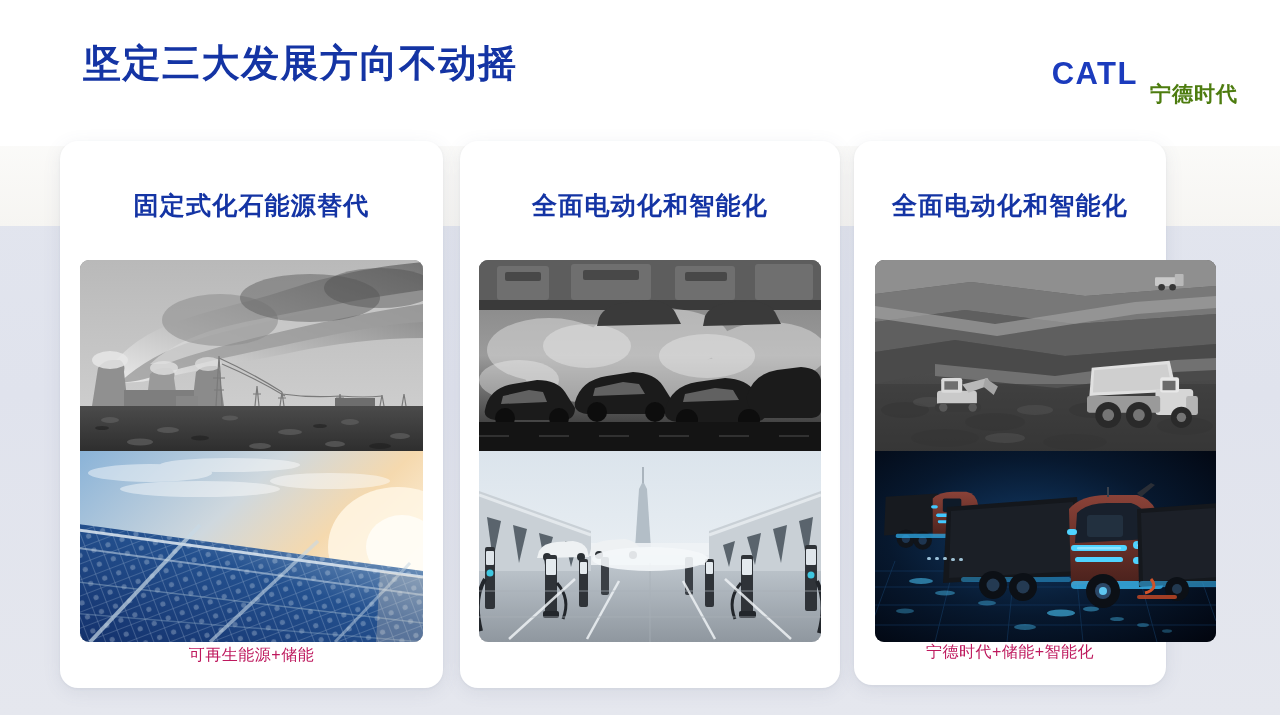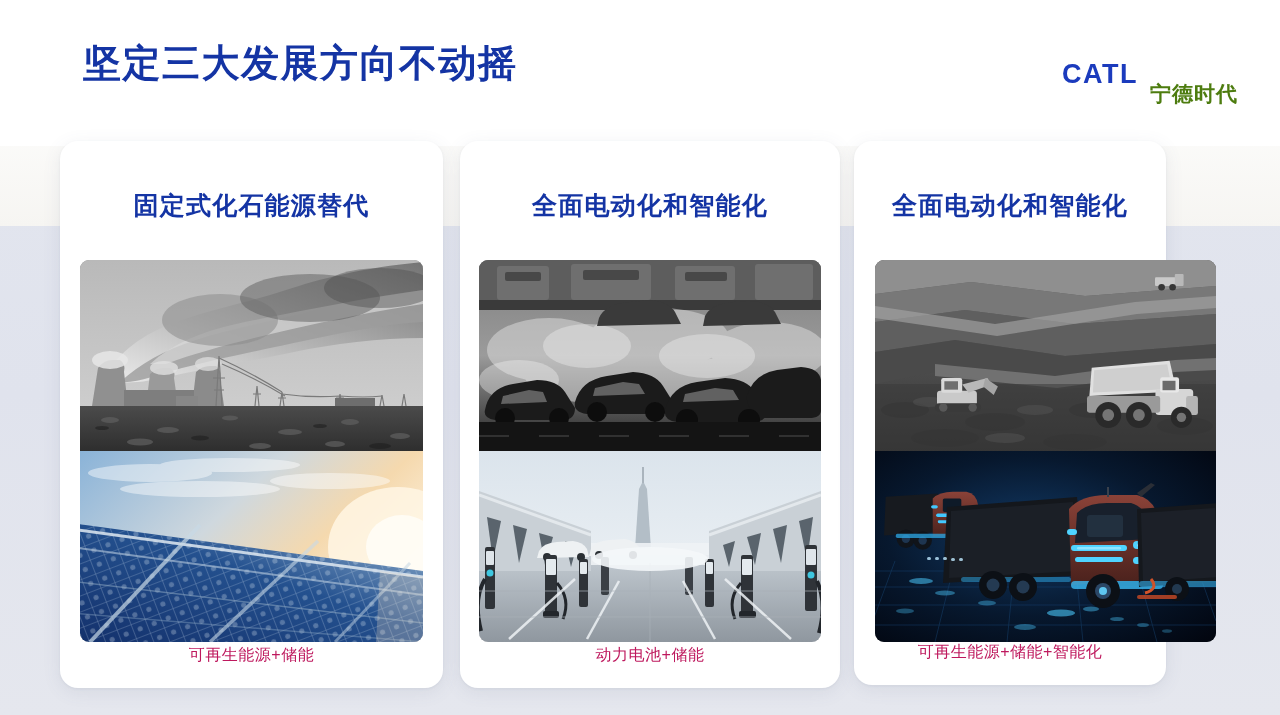--- a/index.html
+++ b/index.html
@@ -34,21 +34,21 @@
     position: absolute; left: 83px; top: 38px;
     font-size: 38px; font-weight: 700; letter-spacing: 1.5px;
     color: #1434a4;
     font-family: "Liberation Sans", "DejaVu Sans", sans-serif;
   }
   .logo {
     position: absolute; right: 42px; top: 40px;
     display: flex; align-items: center; gap: 12px;
   }
   .logo-mark {
-    font-size: 27px; font-weight: 800; letter-spacing: 1.5px;
+    font-size: 31px; font-weight: 800; letter-spacing: 1.5px;
     color: #1b3bbd;
     font-family: "Liberation Sans", "DejaVu Sans", sans-serif;
   }
   .logo-cn {
     font-size: 21px; font-weight: 700; letter-spacing: 1px;
     color: #4d7c0f;
     margin-top: 40px;
   }
 
   
@@ -390,21 +390,20 @@
           <g stroke="#a8b0b7" stroke-width="1" opacity="0.7" fill="none">
             <path d="M171 112 L171 191"></path>
             <path d="M0 140 H342"></path>
             <path d="M0 166 H342"></path>
           </g>
           <ellipse cx="171" cy="108" rx="58" ry="12" fill="#f4f7f9" opacity="0.9"></ellipse>
         </svg>
       </div>
 
     </div>
-    <div class="card-caption">动力电池+储能</div>
   </div>
 
   <div class="card card-3">
     <div class="card-title">全面电动化和智能化</div>
     <div class="media">
 
       <div class="media-half media-top">
         <svg viewBox="0 0 341 191" preserveAspectRatio="none">
           <defs>
             <linearGradient id="c3rock" x1="0" y1="0" x2="0" y2="1">
@@ -575,16 +574,16 @@
             <rect x="52" y="106" width="4" height="3" rx="1.5"></rect>
             <rect x="60" y="106" width="4" height="3" rx="1.5"></rect>
             <rect x="68" y="106" width="4" height="3" rx="1.5"></rect>
             <rect x="76" y="107" width="4" height="3" rx="1.5"></rect>
             <rect x="84" y="107" width="4" height="3" rx="1.5"></rect>
           </g>
         </svg>
       </div>
 
     </div>
-    <div class="card-caption">可再生能源+储能+智能化</div>
+    <div class="card-caption">宁德时代+储能+智能化</div>
   </div>
 
 </div>
 
 </body></html>

